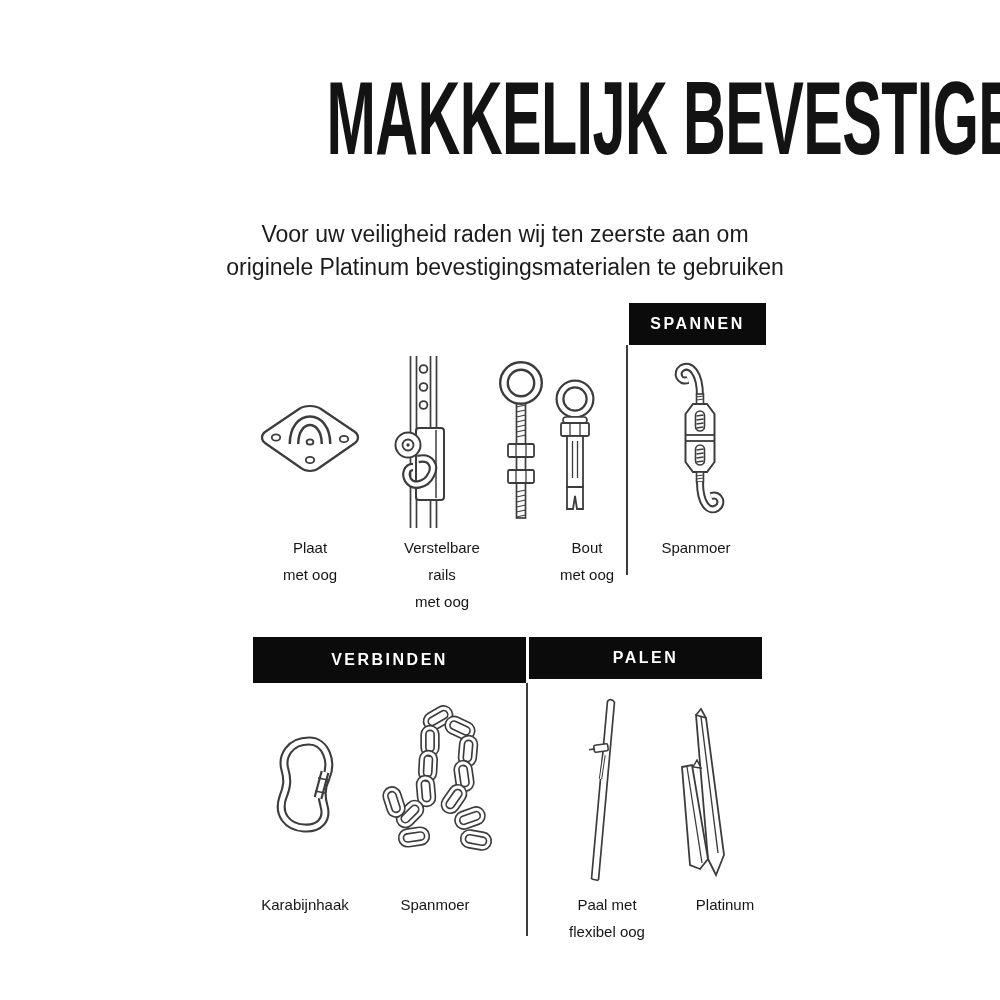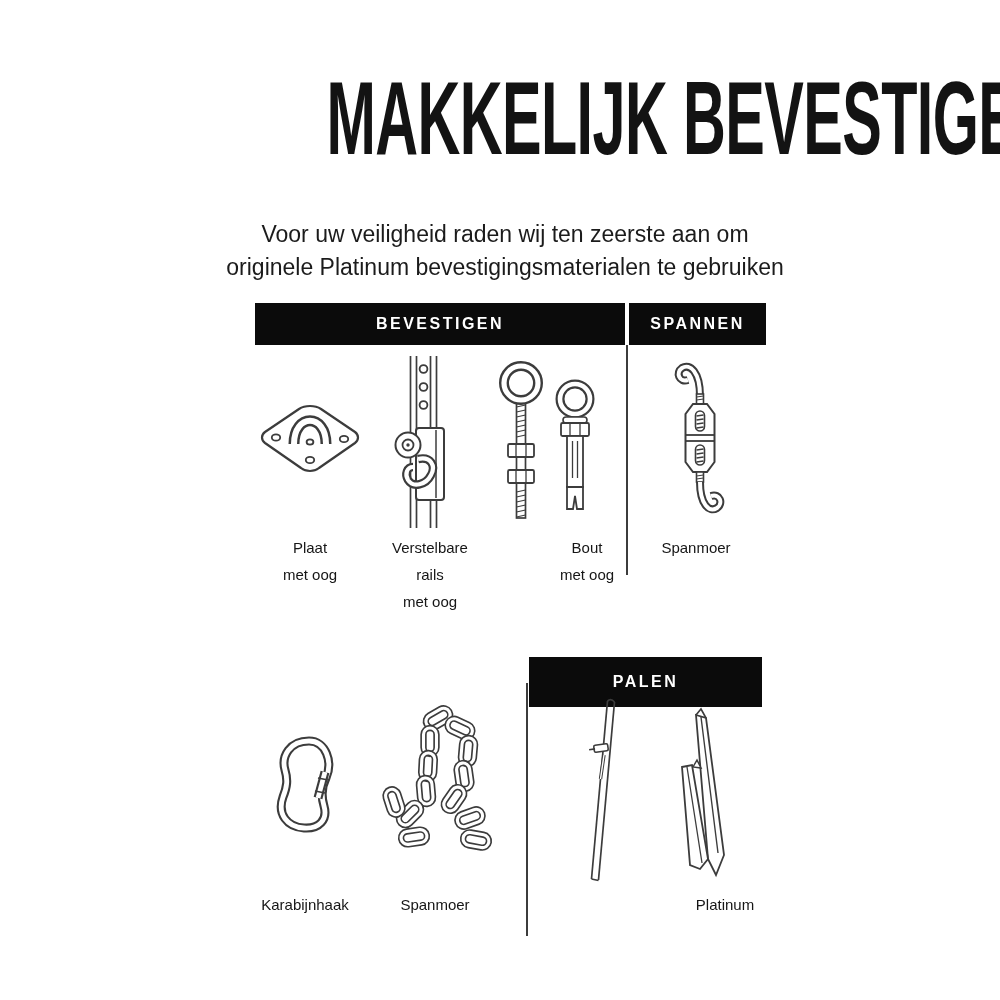--- a/index.html
+++ b/index.html
@@ -44,29 +44,29 @@
 
   <div class="title-wrap">
     <div class="title">MAKKELIJK BEVESTIGEN</div>
   </div>
 
   <div class="subtitle">
     <div>Voor uw veiligheid raden wij ten zeerste aan om</div>
     <div>originele Platinum bevestigingsmaterialen te gebruiken</div>
   </div>
 
-  <div class="bar" style="left:255px;top:303px;width:370px;height:42px;">
-    <span>BEVESTIGEN</span>
-  </div>
   <div class="bar" style="left:629px;top:303px;width:137px;height:42px;">
     <span>SPANNEN</span>
   </div>
   <div class="vdiv" style="left:626px;top:345px;height:230px;"></div>
 
-  <div class="bar" style="left:529px;top:657px;width:233px;height:50px;">
+  <div class="bar" style="left:253px;top:637px;width:273px;height:46px;">
+    <span>VERBINDEN</span>
+  </div>
+  <div class="bar" style="left:529px;top:637px;width:233px;height:42px;">
     <span>PALEN</span>
   </div>
   <div class="vdiv" style="left:526px;top:683px;height:253px;"></div>
 
   <div class="icon" style="left:255px;top:398px;">
     <svg width="110" height="82" viewBox="0 0 110 82">
       <path class="shape" stroke-width="2.2" d="M55 8 C59 8 63 9 66 11 L100 34 C104 37 104 42 100 45 L64 70 C59 74 51 74 46 70 L10 45 C6 42 6 37 10 34 L44 11 C47 9 51 8 55 8 Z"></path>
       <path class="tube-d" stroke-width="11" d="M39 46 C39 15 71 15 71 46"></path>
       <path class="tube-w" stroke-width="6" d="M39 46 C39 15 71 15 71 46"></path>
       <ellipse class="shape" stroke-width="1.8" cx="21" cy="39.5" rx="4.2" ry="3.2"></ellipse>
@@ -259,36 +259,40 @@
       <path class="shape" stroke-width="1.8" d="M22 62 L32 60 L48 154 L40 164 L30 160 Z"></path>
       <line class="ln" stroke-width="1.3" x1="27" y1="62" x2="42" y2="158"></line>
       <path class="shape" stroke-width="1.5" d="M33 62 L37 55 L41 63 Z"></path>
     </svg>
   </div>
 
   <div class="lbl" style="left:310px;top:534px;">
     <div>Plaat</div>
     <div>met oog</div>
   </div>
-  <div class="lbl" style="left:430px;top:534px;">
+  <div class="lbl" style="left:442px;top:534px;">
     <div>Verstelbare</div>
     <div>rails</div>
     <div>met oog</div>
   </div>
   <div class="lbl" style="left:543px;top:534px;margin-left:44px;">
     <div>Bout</div>
     <div>met oog</div>
   </div>
   <div class="lbl" style="left:696px;top:534px;text-align:right;">
     <div>Spanmoer</div>
   </div>
 
   <div class="lbl" style="left:305px;top:891px;">
     <div>Karabijnhaak</div>
   </div>
   <div class="lbl" style="left:435px;top:891px;">
     <div>Spanmoer</div>
   </div>
+  <div class="lbl" style="left:607px;top:891px;">
+    <div>Paal met</div>
+    <div>flexibel oog</div>
+  </div>
   <div class="lbl" style="left:725px;top:891px;">
     <div>Platinum</div>
   </div>
 
 </div>
 
 </body></html>

